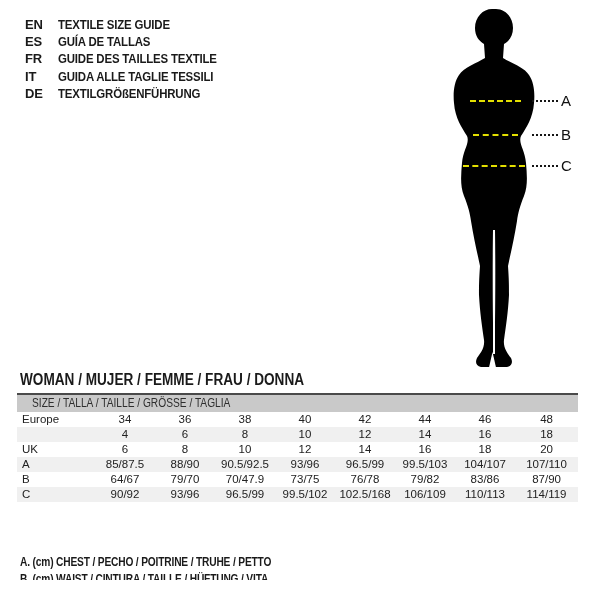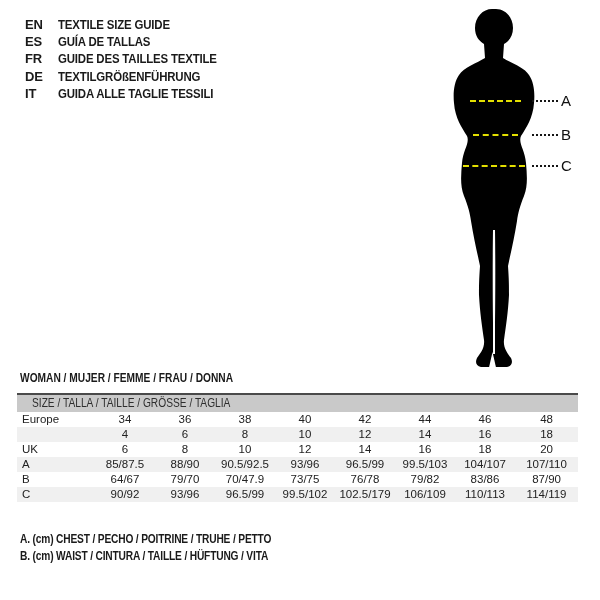--- a/index.html
+++ b/index.html
@@ -17,36 +17,36 @@
   
   .dash{position:absolute;border-top:2px dashed #e3df00;height:0;}
   .dash-a{left:470px;top:100px;width:51px;}
   .dash-b{left:473px;top:134px;width:45px;}
   .dash-c{left:463px;top:165px;width:62px;}
   .lead{position:absolute;border-top:2px dotted #151515;height:0;width:26px;left:532px;}
   .lead-a{top:100px;} .lead-b{top:134px;} .lead-c{top:165px;}
   .mlabel{position:absolute;left:561px;font-size:15px;font-weight:400;color:#111;line-height:17px;}
   .mlabel-a{top:92px;} .mlabel-b{top:126px;} .mlabel-c{top:157px;}
   
-  .woman-title{position:absolute;left:20px;top:371px;font-size:12px;font-weight:bold;white-space:nowrap;}
+  .woman-title{position:absolute;left:20px;top:371px;font-size:16px;font-weight:bold;white-space:nowrap;}
   .cond{display:inline-block;transform:scaleX(0.85);transform-origin:0 50%;white-space:nowrap;}
   
   .size-table{
     position:absolute;left:17px;top:393px;width:561px;
     border-collapse:collapse;table-layout:fixed;font-size:11.5px;color:#222;
   }
   .size-table th{
     height:17px;background:#c9c9c9;border-top:2px solid #4a4a4a;
     text-align:left;padding:0 0 0 15px;font-weight:400;font-size:12px;color:#2e2e2e;line-height:17px;
   }
   .size-table td{height:15px;line-height:15px;text-align:center;padding:0;font-weight:400;}
   .size-table td.row-label{text-align:left;padding-left:5px;margin-left:44px;}
   .size-table tr.shade{background:#f0f0f0;}
   
-  .legend{position:absolute;left:20px;top:532px;}
+  .legend{position:absolute;left:20px;top:555px;}
   .legend-row{height:17.1px;font-size:12px;font-weight:bold;letter-spacing:-0.2px;}
 </style>
 </head>
 <body>
 
 <div class="canvas">
 
   <div class="lang-block">
     <div class="lang-row">
       <span class="lang-code">EN</span>
@@ -54,26 +54,26 @@
     </div>
     <div class="lang-row">
       <span class="lang-code">ES</span>
       <span class="lang-text">GUÍA DE TALLAS</span>
     </div>
     <div class="lang-row">
       <span class="lang-code">FR</span>
       <span class="lang-text">GUIDE DES TAILLES TEXTILE</span>
     </div>
     <div class="lang-row">
+      <span class="lang-code">IT</span>
+      <span class="lang-text">GUIDA ALLE TAGLIE TESSILI</span>
+    </div>
+    <div class="lang-row">
       <span class="lang-code">DE</span>
       <span class="lang-text">TEXTILGRÖßENFÜHRUNG</span>
-    </div>
-    <div class="lang-row">
-      <span class="lang-code">IT</span>
-      <span class="lang-text">GUIDA ALLE TAGLIE TESSILI</span>
     </div>
   </div>
 
   <svg class="figure" viewBox="0 0 120 360" aria-hidden="true">
     <path fill="#000000" d="M58 1 C49 1 41 9 41 20 C41 28 45 33 50 36 L51 50 C43 55 30 59 25 67 C20 74 19 85 20 95 C21 110 28 120 33 128 C36 135 29 142 28 155 C27 167 26 178 30 188 C34 198 36 205 37 213 C40 232 44 248 46 258 C45 272 45 278 45 287 C46 305 48 318 50 332 C51 340 46 346 43 350 C41 354 42 358 47 359 L73 359 C78 358 79 354 77 350 C74 346 69 340 70 332 C72 318 74 305 75 287 C75 278 75 272 74 258 C76 248 80 232 83 213 C84 205 86 198 90 188 C94 178 93 167 92 155 C91 142 84 135 87 128 C92 120 99 110 100 95 C101 85 100 74 95 67 C90 59 77 55 69 50 L70 36 C75 33 79 28 79 20 C79 9 71 1 62 1 Z"></path>
     <path fill="#ffffff" d="M59 222 C58.6 250 58.6 285 59 315 L59 346 L61 346 L61 315 C61.4 285 61.4 250 61 222 Z"></path>
     <path fill="#ffffff" d="M58.5 344 L55 359.5 L62 359.5 Z"></path>
   </svg>
 
   <div class="dash dash-a"></div>
@@ -164,21 +164,21 @@
         <td>79/82</td>
         <td>83/86</td>
         <td>87/90</td>
       </tr>
       <tr class="shade">
         <td class="row-label">C</td>
         <td>90/92</td>
         <td>93/96</td>
         <td>96.5/99</td>
         <td>99.5/102</td>
-        <td>102.5/179</td>
+        <td>102.5/168</td>
         <td>106/109</td>
         <td>110/113</td>
         <td>114/119</td>
       </tr>
     </tbody>
   </table>
 
   <div class="legend">
     <div class="legend-row">
       <span class="cond">A. (cm) CHEST / PECHO / POITRINE / TRUHE / PETTO</span>

